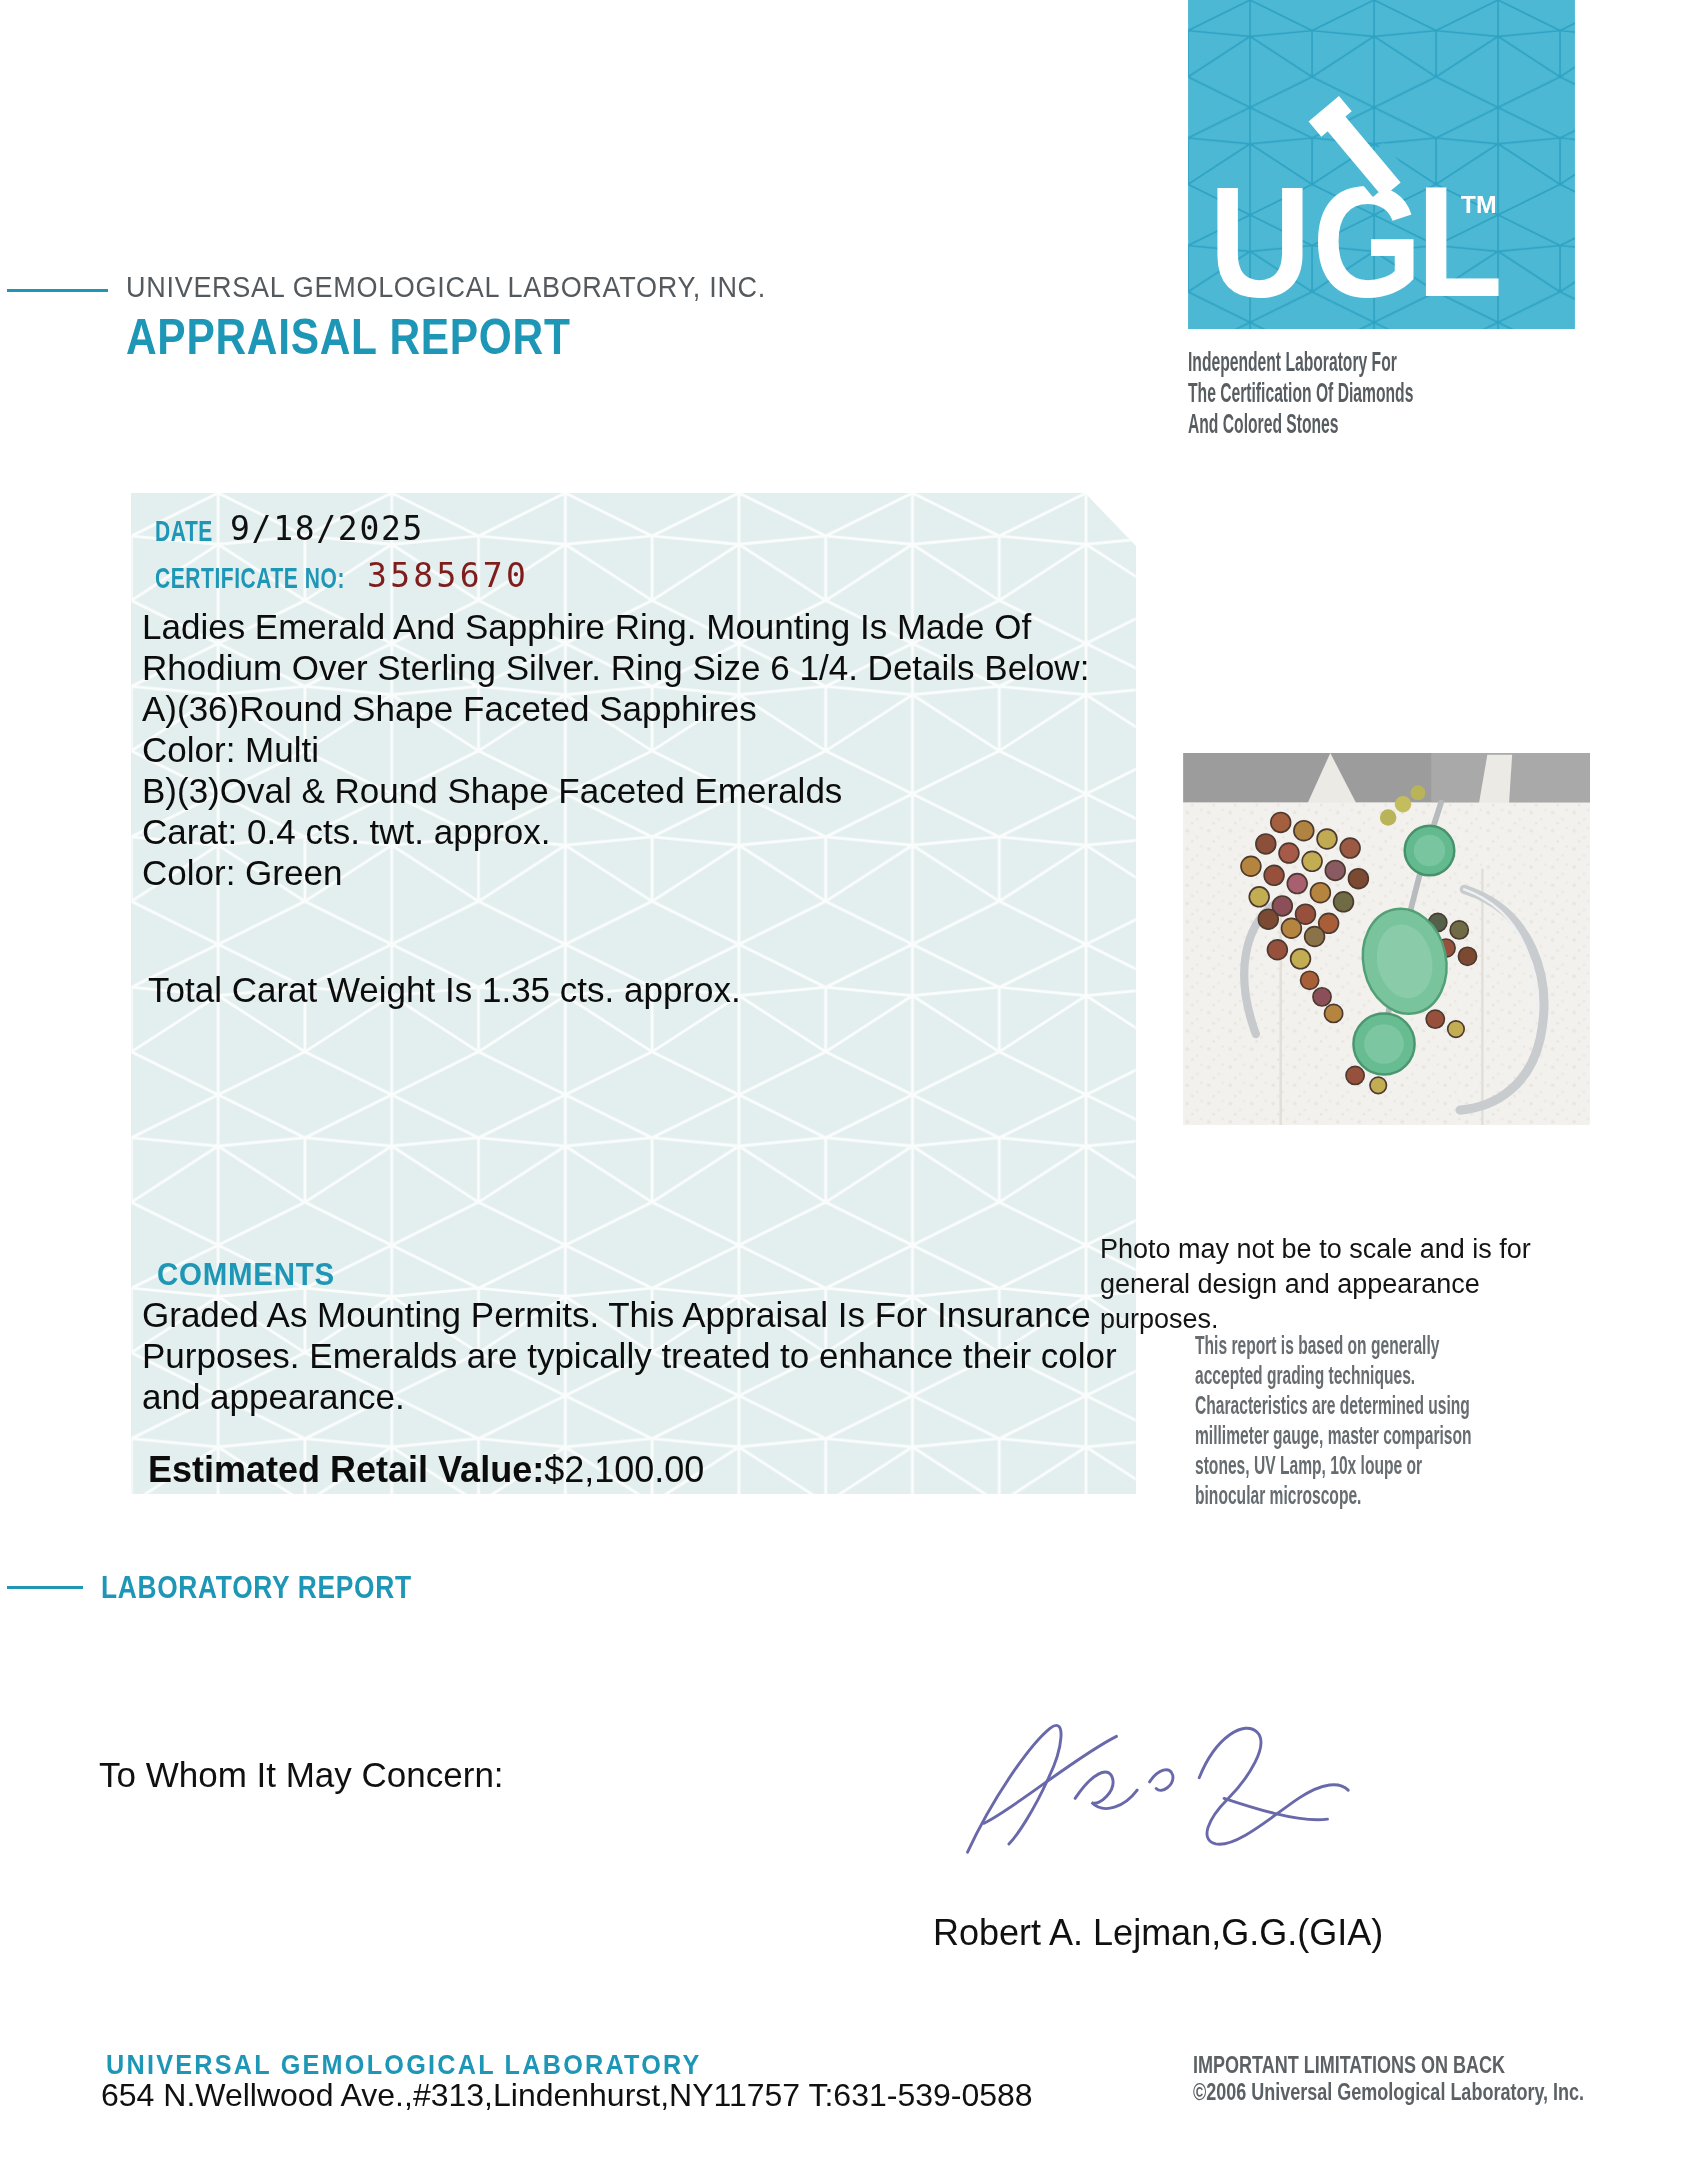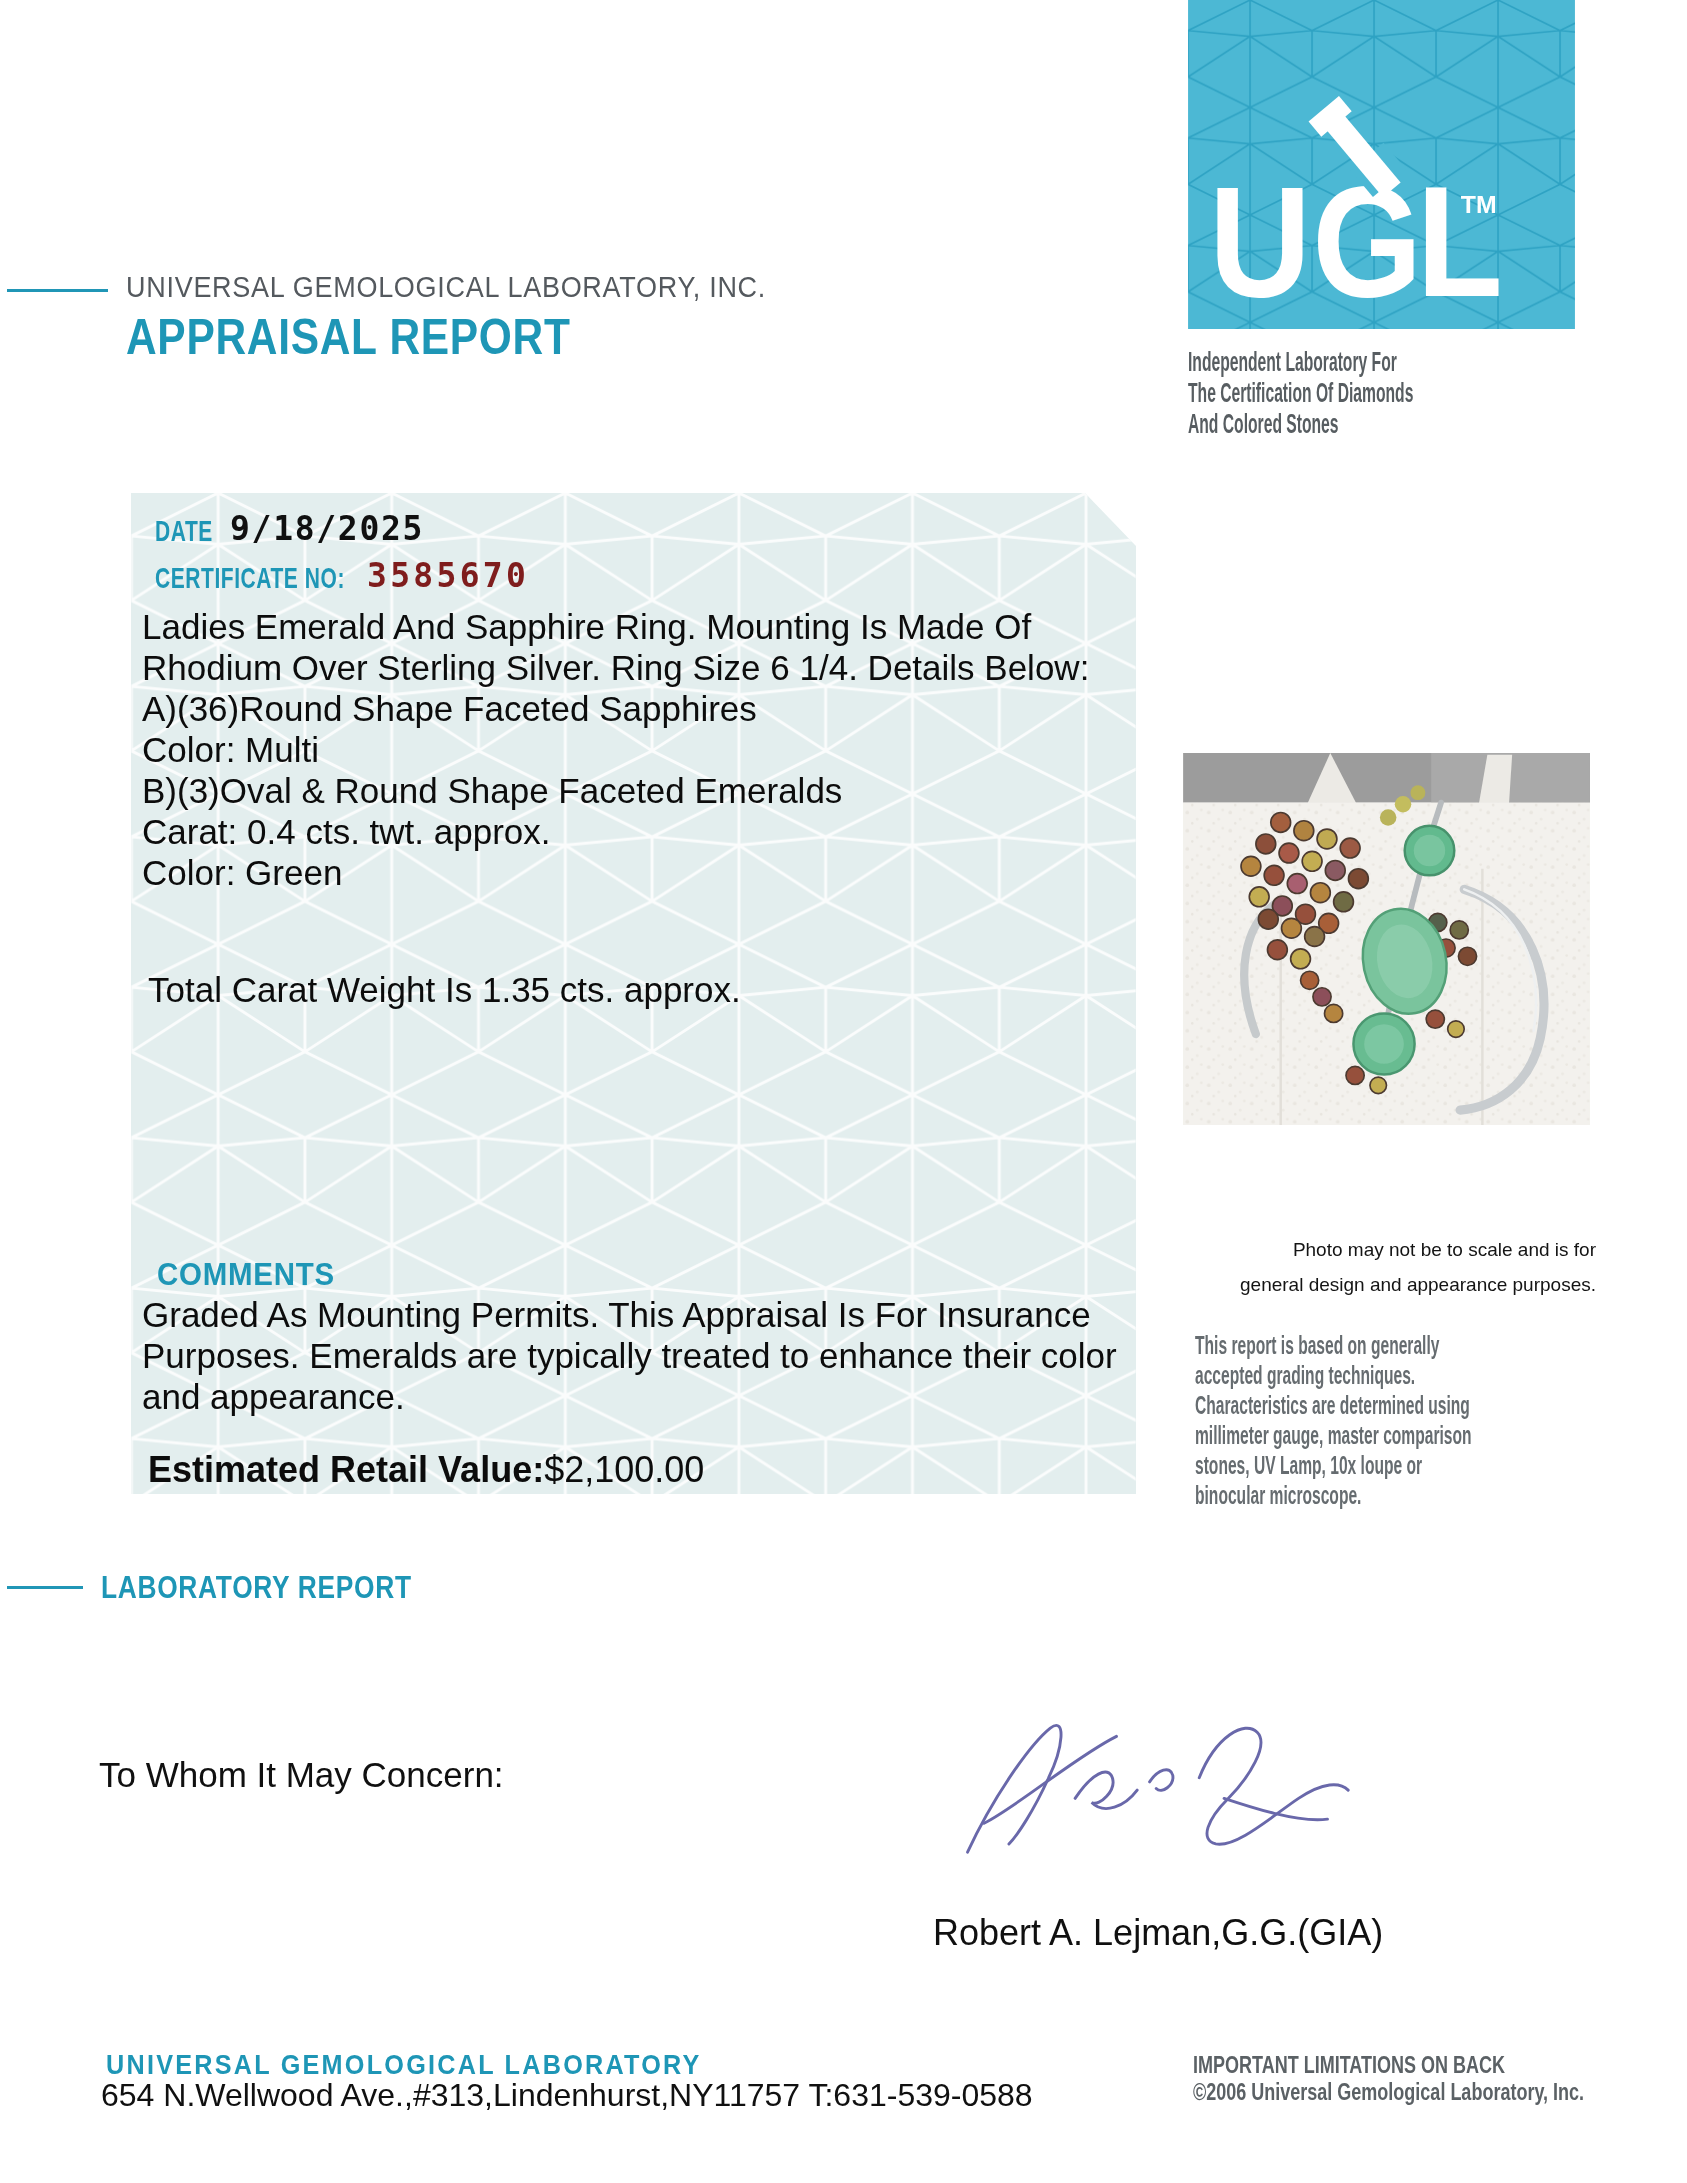--- a/index.html
+++ b/index.html
@@ -18,28 +18,28 @@
 
   .rule{background:#2096b6;height:3.3px;}
   .company{font-size:30px;font-weight:500;letter-spacing:0.8px;color:#54595e;}
   .title{font-size:50px;font-weight:700;letter-spacing:0.8px;color:#1e96b6;}
 
   .panel{left:131px;top:493px;width:1005px;height:1001px;background:#e3eeee;
          clip-path:polygon(0 0, calc(100% - 51px) 0, 100% 53px, 100% 100%, 0 100%);}
   .panel svg{position:absolute;left:0;top:0;}
 
   .lbl{font-size:30px;font-weight:700;color:#1e96b6;letter-spacing:0.8px;}
-  .mono{font-family:"DejaVu Sans Mono",monospace;font-weight:700;font-size:33px;}
+  .mono{font-family:"DejaVu Sans Mono",monospace;font-weight:400;font-size:33px;}
   .body-text{font-size:35px;line-height:41px;color:#0c0c0c;}
   .retail{font-size:36px;color:#0c0c0c;}
   .retail b{font-weight:700;}
 
   .tagline{font-size:27px;font-weight:700;line-height:31px;color:#575d61;}
   .note{font-size:26px;font-weight:600;line-height:30px;color:#666c70;}
-  .disclaimer{font-size:19px;line-height:35px;color:#141414;text-align:right;}
+  .disclaimer{font-size:27px;line-height:35px;color:#141414;text-align:left;}
   .labrep{font-size:31px;font-weight:700;color:#1e96b6;letter-spacing:0.8px;}
   .salut{font-size:35px;color:#101010;}
   .signer{font-size:36px;color:#101010;}
   .footco{font-size:28px;font-weight:600;letter-spacing:2.5px;color:#1e96b6;}
   .footaddr{font-size:32px;color:#101010;}
   .footright{font-size:24px;font-weight:700;line-height:27px;color:#5b6165;}
 </style>
 </head>
 <body>
 

